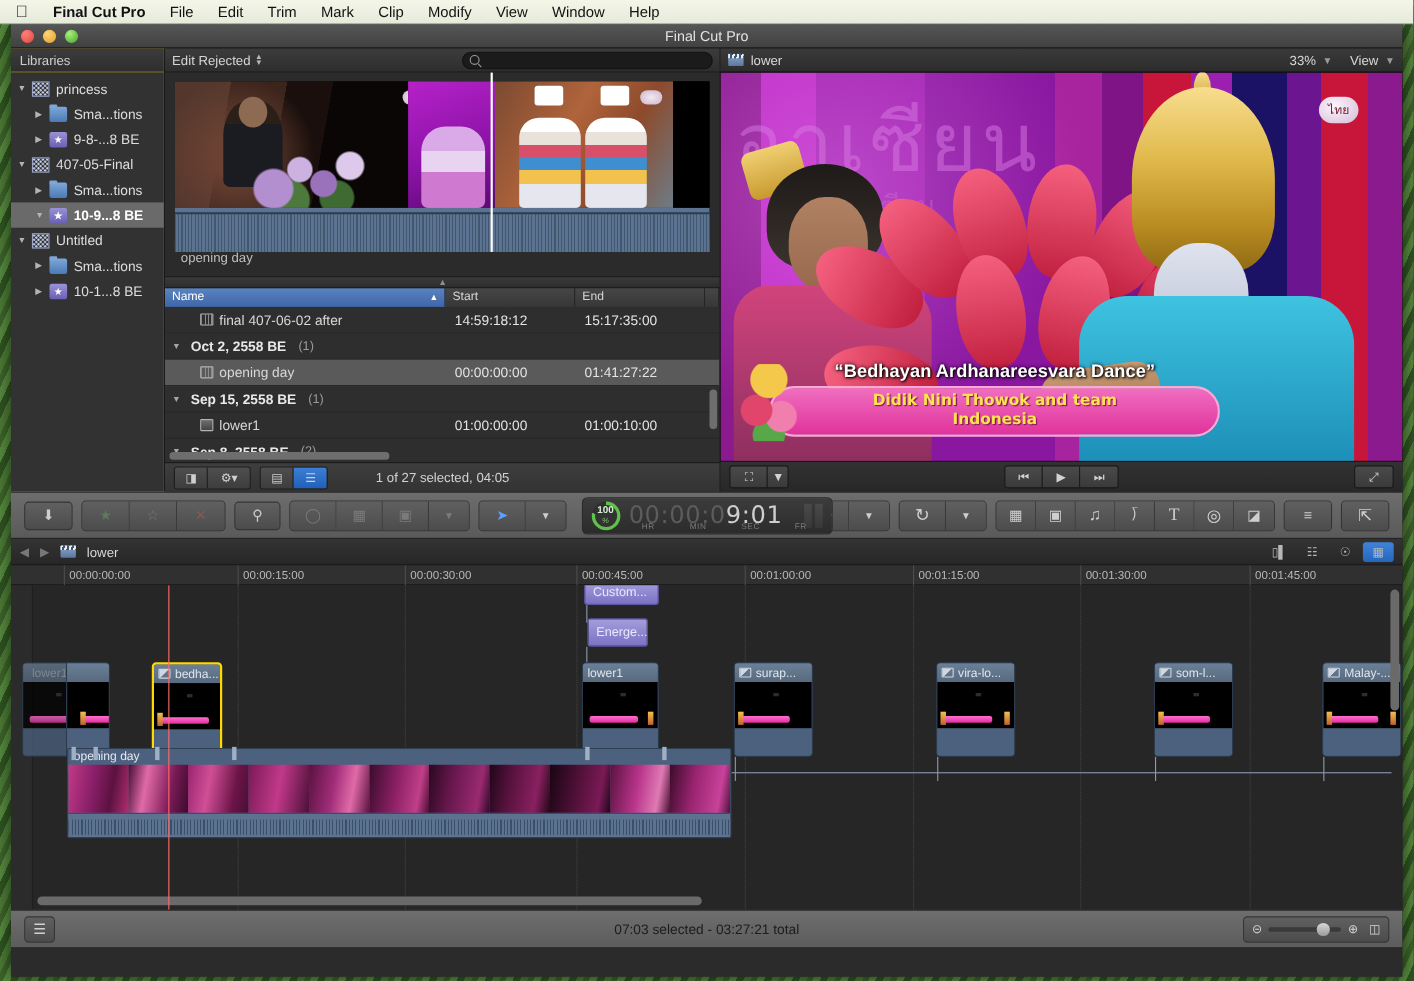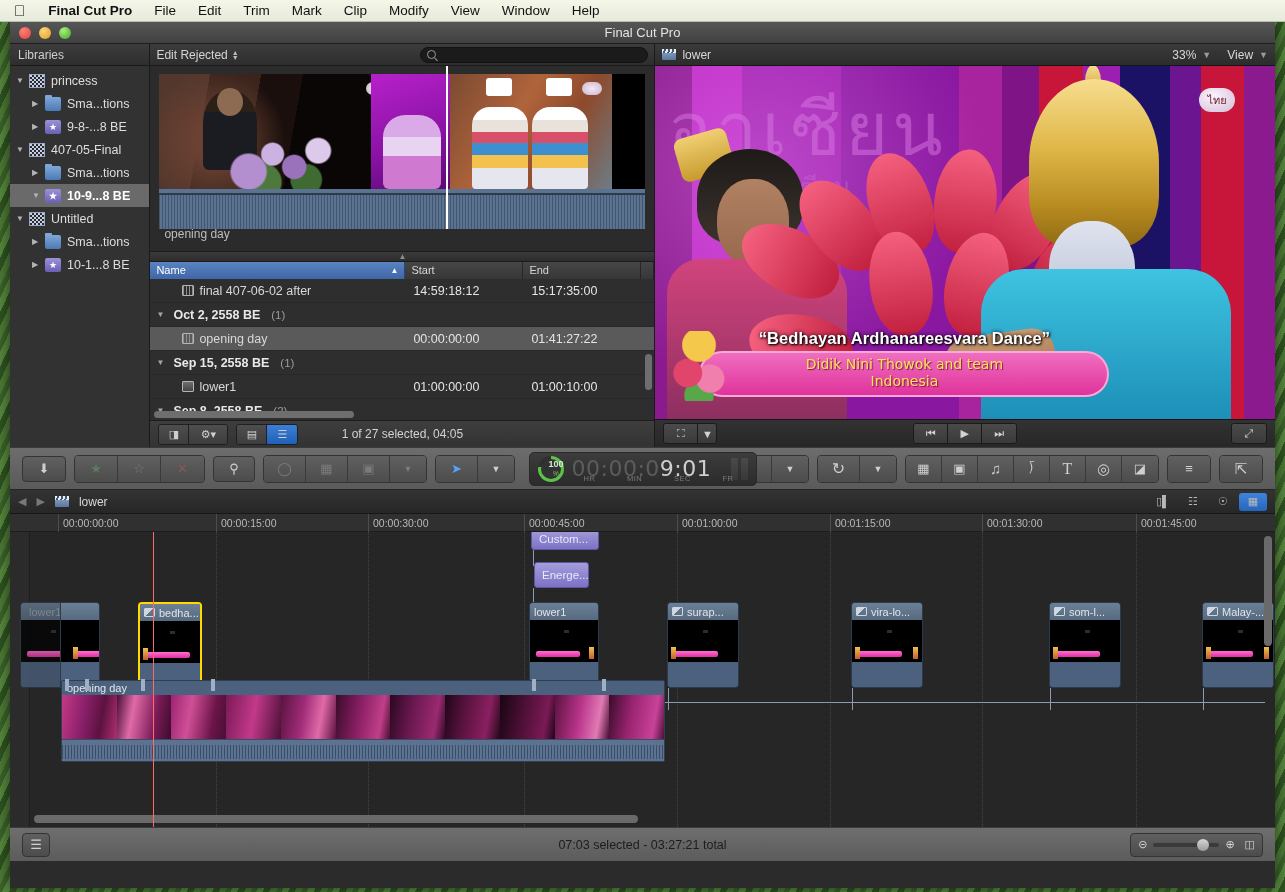--- a/index.html
+++ b/index.html
@@ -236,21 +236,21 @@
   .v-dancerR .arm{ position:absolute;left:8px;bottom:40px;width:110px;height:46px;border-radius:24px;
      background:linear-gradient(#c79a72,#a77b56);transform:rotate(-8deg);}
 
   
   #lowerthird{ position:absolute; left:44px; bottom:22px; width:410px; }
   #lt-title{ font-size:16.5px; font-weight:bold; color:#fff; text-align:center;
              text-shadow:0 0 4px #000,1px 1px 2px #000; letter-spacing:.1px;}
   #lt-pill{ margin-top:3px; background:linear-gradient(#f06ec0,#e0339b);
      border-radius:24px; border:2px solid #f9a8d8; padding:3px 26px 5px 26px;
      text-align:center; }
-  .lt-l{ font-size:14px; font-weight:normal; color:#ffe44f; line-height:17px;
+  .lt-l{ font-size:14px; font-weight:bold; color:#ffe44f; line-height:17px;
          text-shadow:1px 1px 1px #7a1550; font-family:"DejaVu Sans",sans-serif;}
   .lt-deco{ position:absolute; left:-28px; bottom:-4px; width:56px; height:70px;
      background:
       radial-gradient(circle at 50% 20%,#f4c84b 0 26%,transparent 28%),
       radial-gradient(circle at 30% 60%,#e2456b 0 24%,transparent 26%),
       radial-gradient(circle at 70% 68%,#f07fae 0 22%,transparent 24%),
       radial-gradient(circle at 50% 92%,#58a84a 0 20%,transparent 22%);}
 
   #viewer-foot{ height:28px; background:linear-gradient(#323232,#272727);
      border-top:1px solid #151515; display:flex; align-items:center; padding:0 8px;
@@ -273,21 +273,21 @@
   .tbtn.dim{ color:#7b7b7b;}
   .tgroup{ display:flex; border:1px solid #343434; border-radius:4px; overflow:hidden;}
   .tgroup .tbtn{ border:0;border-radius:0;border-right:1px solid #3a3a3a;}
   .tgroup .tbtn:last-child{border-right:0;}
   #tc-display{ position:absolute; left:50%; transform:translateX(-50%);
     width:228px; height:34px; border-radius:5px; border:1px solid #2a2a2a;
     background:linear-gradient(#3c3c3c,#2b2b2b); display:flex;align-items:center;
     padding:0 8px; gap:8px;}
   .gauge{ width:26px;height:26px;border-radius:50%;
     background:conic-gradient(#5ec14a 0 78%, #2f2f2f 78% 100%);
-    display:flex;align-items:center;justify-content:flex-end; position:relative;}
+    display:flex;align-items:center;justify-content:center; position:relative;}
   .gauge:after{content:"";position:absolute;inset:3px;border-radius:50%;background:#323232;}
   .gauge span{position:relative;z-index:2;color:#d6ecd0;font-size:9px;line-height:9px;text-align:center;}
   .gsub{font-size:7px;color:#7fbf6f;}
   .tcnum{ font-size:22px; letter-spacing:.5px; font-family:"DejaVu Sans",sans-serif;
     display:flex; align-items:baseline;}
   .tcnum .dim{ color:#5c5c5c;}
   .tcnum .lit{ color:#cfcfcf;}
   .tclabels{ position:absolute; left:54px; bottom:2px; width:150px; display:flex;
     justify-content:space-between; font-size:7.5px; color:#7a7a7a; letter-spacing:.5px;}
   .tcbars{ margin-left:auto; display:flex; gap:3px;}

